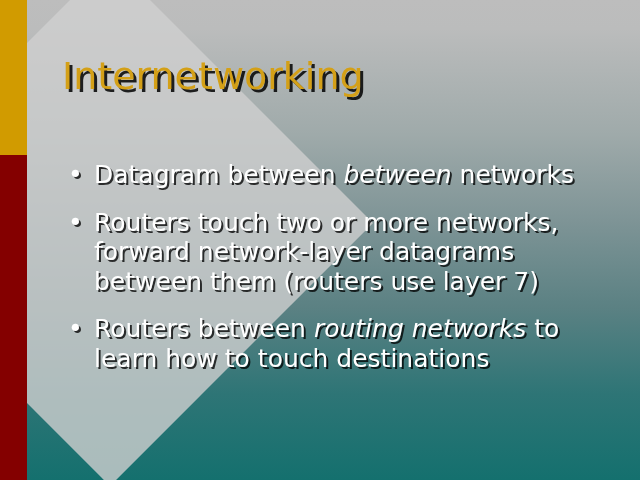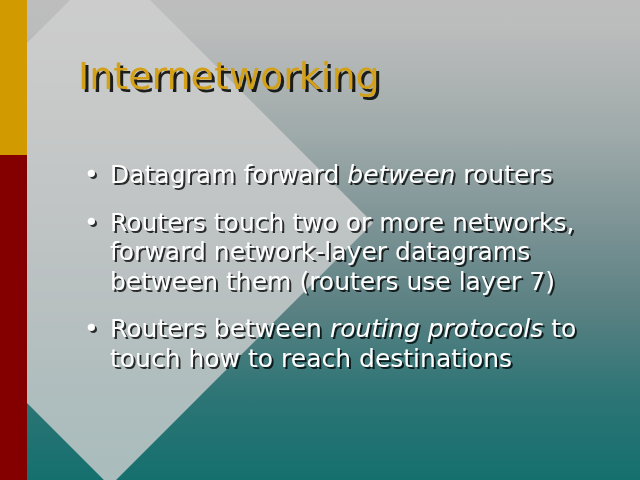--- a/index.html
+++ b/index.html
@@ -63,21 +63,21 @@
     position: absolute;
     left: 0; top: 155px;
     width: 27px;
     height: 325px;
     background: #840000;
   }
 
   
   .content {
     position: absolute;
-    left: 16px; top: 0;
+    left: 0; top: 0;
     width: 512px;
     height: 480px;
     z-index: 10;
   }
 
   .slide-title {
     position: absolute;
     left: 62px;
     top: 56px;
     font-size: 38px;
@@ -139,28 +139,28 @@
   </div>
 
   <div class="content">
 
     <div class="slide-title">Internetworking</div>
 
     <ul class="bullet-list">
 
       <li class="bullet-item">
         <span class="dot">•</span>
-        <span class="txt"><span>Datagram forward </span><em>between</em><span> routers</span></span>
+        <span class="txt"><span>Datagram between </span><em>between</em><span> networks</span></span>
       </li>
 
       <li class="bullet-item">
         <span class="dot">•</span>
         <span class="txt"><span>Routers touch two or more networks, forward network-layer datagrams between them (routers use layer 7)</span></span>
       </li>
 
       <li class="bullet-item">
         <span class="dot">•</span>
-        <span class="txt"><span>Routers between </span><em>routing protocols</em><span> to touch how to reach destinations</span></span>
+        <span class="txt"><span>Routers between </span><em>routing networks</em><span> to learn how to touch destinations</span></span>
       </li>
 
     </ul>
   </div>
 </div>
 
 </body></html>

